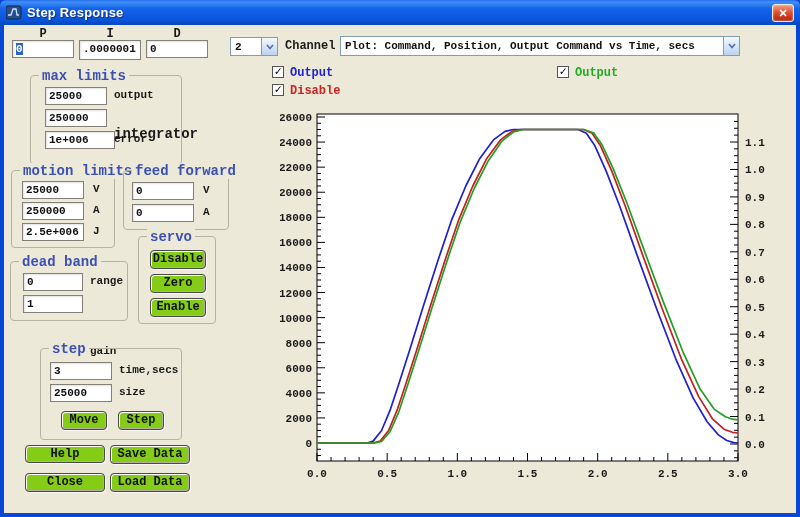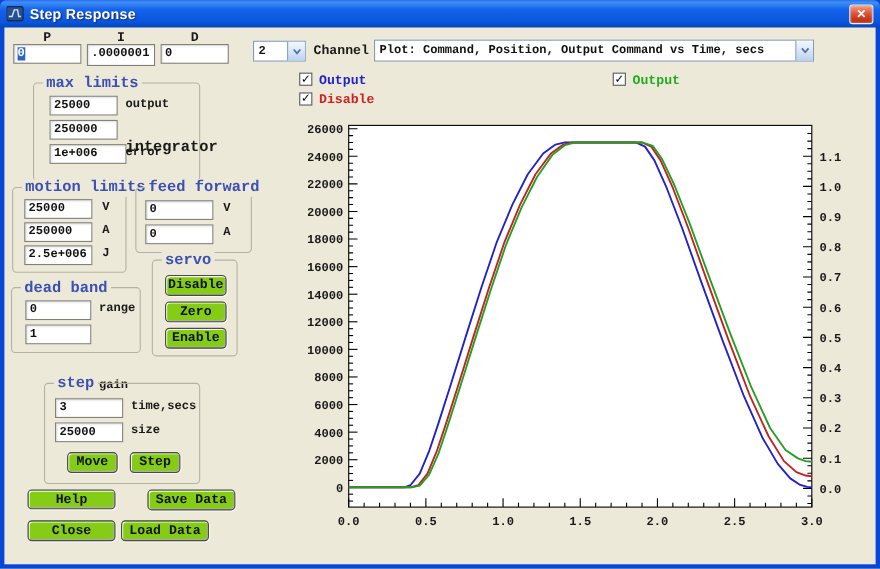--- a/index.html
+++ b/index.html
@@ -153,21 +153,21 @@
       <span class="group-title">step</span>
       <div class="entry" style="left:9px;top:13px;width:62px;height:18px;">3</div>
       <div class="lbl" style="left:78px;top:15px;font-size:11px;">time,secs</div>
       <div class="entry" style="left:9px;top:35px;width:62px;height:18px;">25000</div>
       <div class="lbl" style="left:78px;top:37px;font-size:11px;">size</div>
       <div class="btn" style="left:20px;top:62px;width:46px;height:19px;line-height:17px;">Move</div>
       <div class="btn" style="left:77px;top:62px;width:46px;height:19px;line-height:17px;">Step</div>
     </div>
 
     <div class="btn" style="left:21px;top:420px;width:80px;height:18px;line-height:17px;">Help</div>
-    <div class="btn" style="left:106px;top:420px;width:80px;height:19px;line-height:17px;margin-left:24px;">Save Data</div>
+    <div class="btn" style="left:106px;top:420px;width:80px;height:19px;line-height:17px;">Save Data</div>
     <div class="btn" style="left:21px;top:448px;width:80px;height:19px;line-height:17px;">Close</div>
     <div class="btn" style="left:106px;top:448px;width:80px;height:19px;line-height:17px;">Load Data</div>
 
     <svg id="plot" style="position:absolute;left:276px;top:80px;" width="512" height="385">
         <rect x="37" y="9" width="421" height="347" fill="#ffffff" stroke="#000" stroke-width="1"></rect>
         <line x1="37" y1="350.53846153846155" x2="41" y2="350.53846153846155" stroke="#000"></line>
         <line x1="37" y1="344.2692307692308" x2="41" y2="344.2692307692308" stroke="#000"></line>
         <line x1="37" y1="331.7307692307692" x2="41" y2="331.7307692307692" stroke="#000"></line>
         <line x1="37" y1="325.46153846153845" x2="41" y2="325.46153846153845" stroke="#000"></line>
         <line x1="37" y1="319.1923076923077" x2="41" y2="319.1923076923077" stroke="#000"></line>

